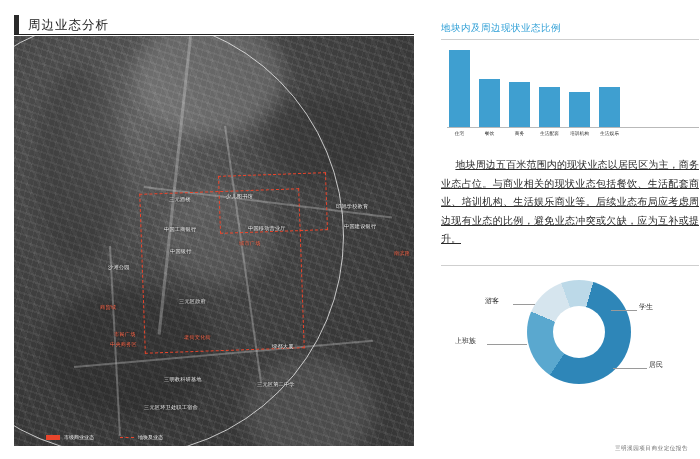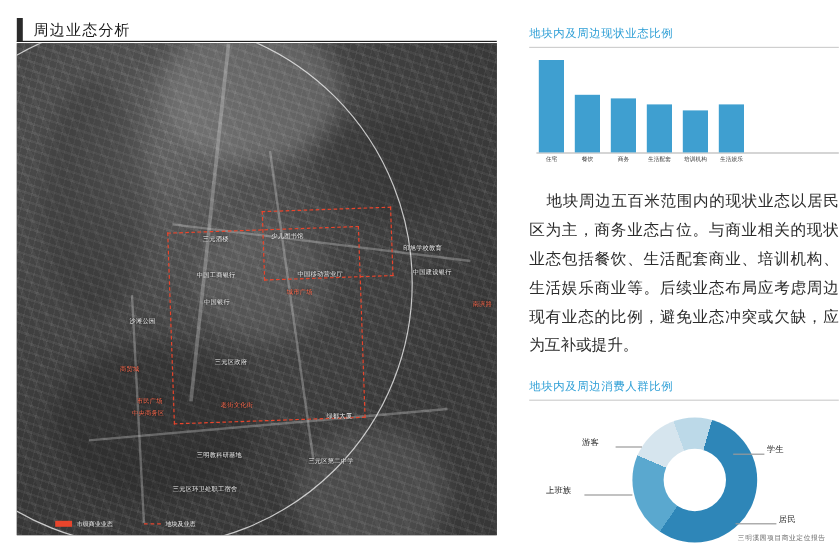--- a/index.html
+++ b/index.html
@@ -179,26 +179,27 @@
   .bar-lab {
     width: 21px;
     font-size: 4.8px;
     color: #333;
     text-align: center;
     line-height: 1.35;
     word-break: break-all;
   }
 
   .para {
-    font-size: 13px;
+    font-size: 10px;
     color: #2b2b2b;
     line-height: 1.85;
     text-align: justify;
     text-indent: 14.4px;
     margin: 10px 0 16px 0;
+    text-decoration: underline;
   }
 
   
   .donut-wrap {
     position: relative;
     height: 112px;
     margin-top: 6px;
   }
   .donut {
     position: absolute;
@@ -326,21 +327,20 @@
           <div class="bar-lab">餐饮</div>
           <div class="bar-lab">商务</div>
           <div class="bar-lab">生活配套</div>
           <div class="bar-lab">培训机构</div>
           <div class="bar-lab">生活娱乐</div>
         </div>
     </div>
 
     <div class="para">地块周边五百米范围内的现状业态以居民区为主，商务业态占位。与商业相关的现状业态包括餐饮、生活配套商业、培训机构、生活娱乐商业等。后续业态布局应考虑周边现有业态的比例，避免业态冲突或欠缺，应为互补或提升。</div>
 
-    <div class="sec-title">地块内及周边消费人群比例</div>
     <div class="sec-underline"></div>
 
     <div class="donut-wrap">
       <div class="donut" id="donut" style="background: conic-gradient(from -20deg, rgb(188, 217, 232) 0deg, rgb(188, 217, 232) 36deg, rgb(46, 134, 184) 36deg, rgb(46, 134, 184) 234deg, rgb(90, 168, 207) 234deg, rgb(90, 168, 207) 313.2deg, rgb(214, 229, 238) 313.2deg, rgb(214, 229, 238) 360deg);"></div>
       <div class="donut-hole"></div>
 
       <div class="donut-lab" style="left:198px; top:26px;">学生</div>
       <div class="leader" style="left:170px; top:34px; width:26px;"></div>
 
       <div class="donut-lab" style="left:208px; top:84px;">居民</div>

